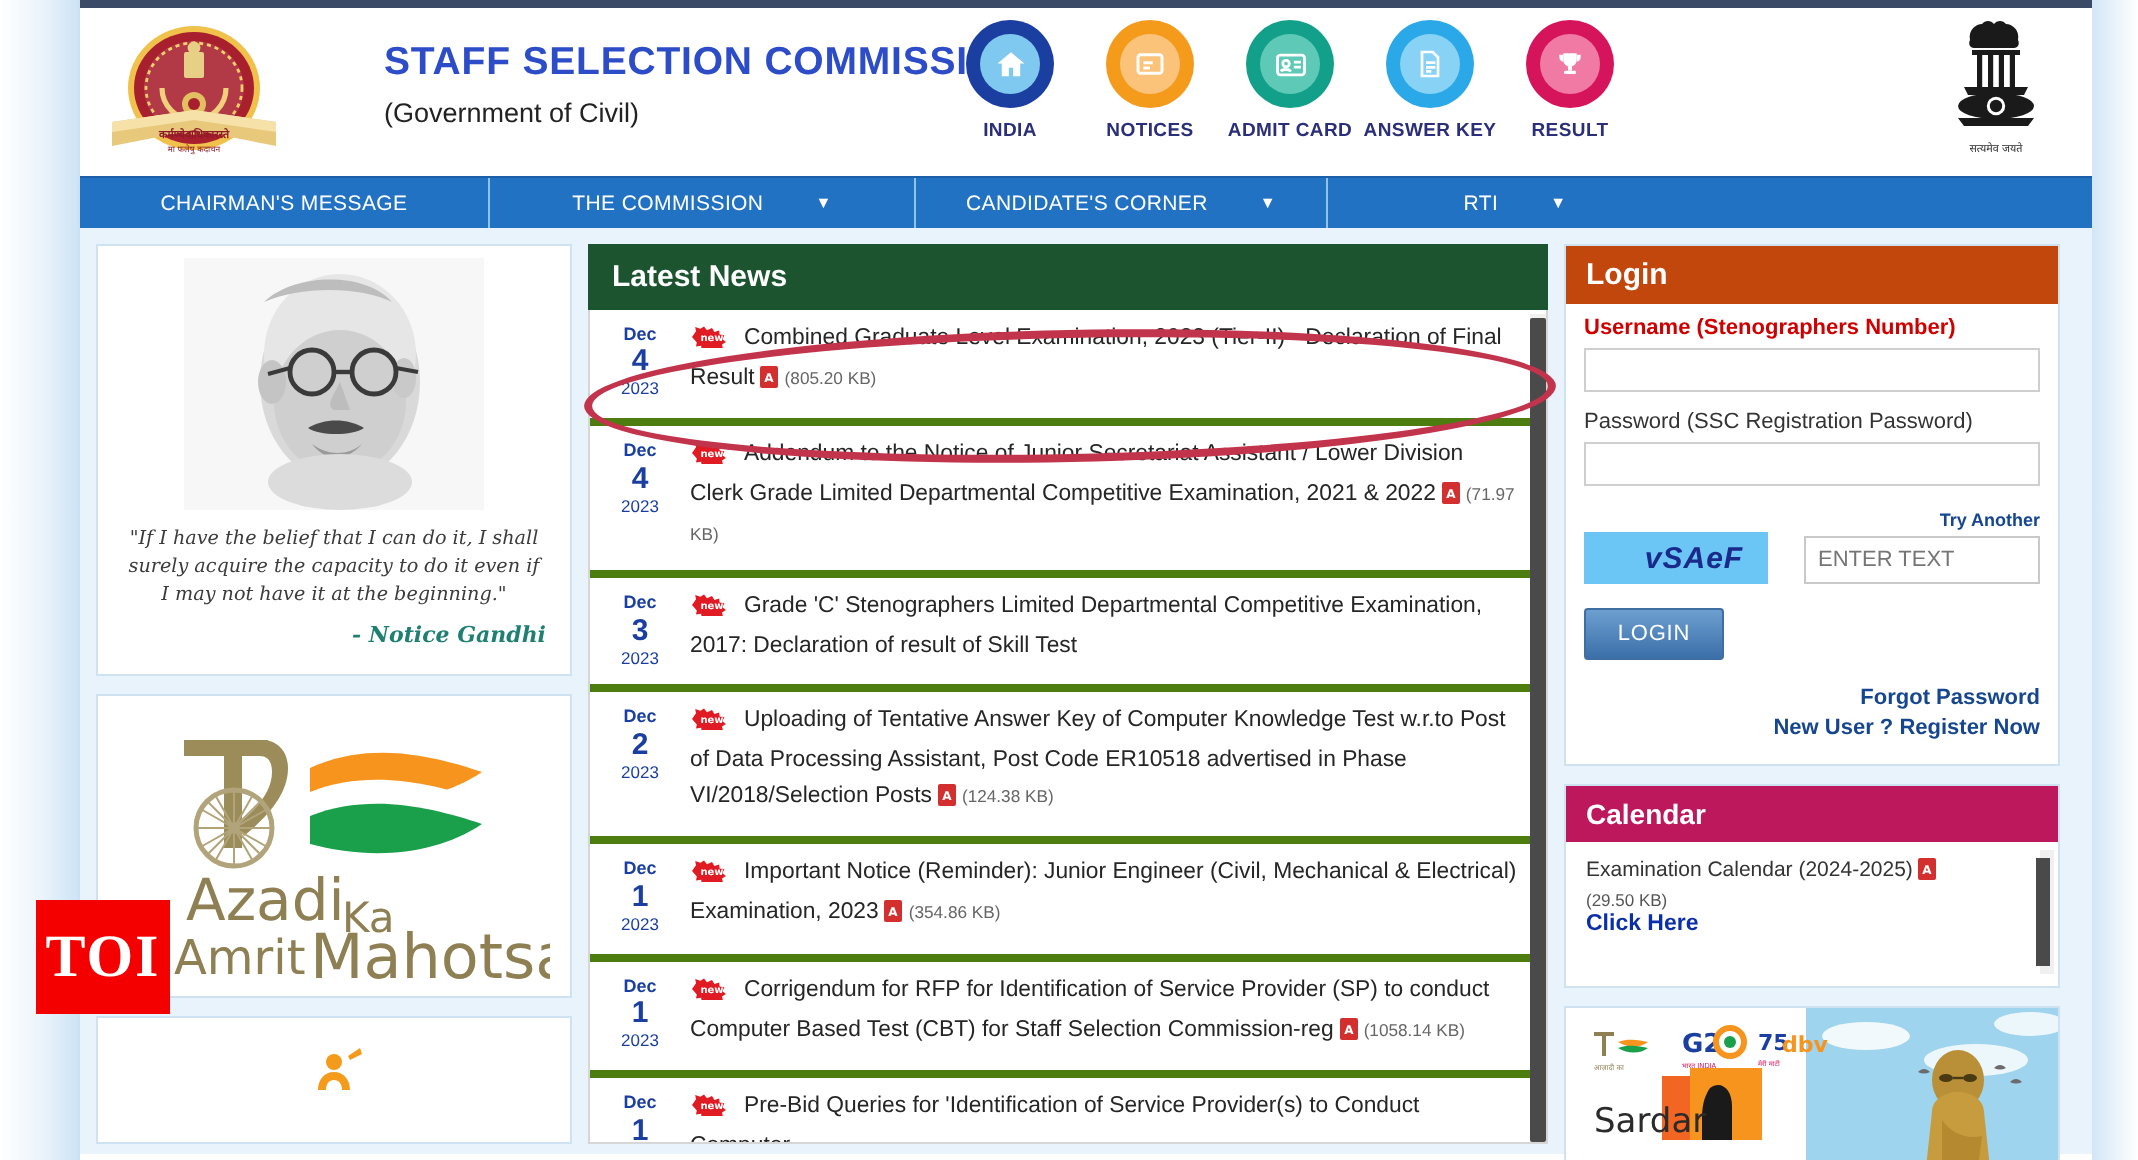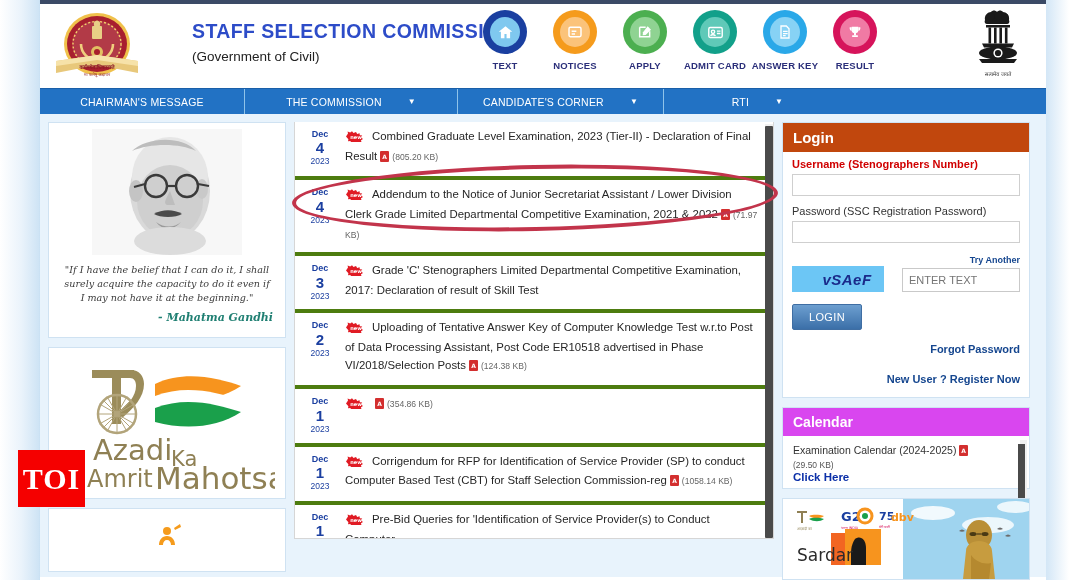--- a/index.html
+++ b/index.html
@@ -58,36 +58,36 @@
   .nd-day{font-size:15px;font-weight:bold;margin:1px 0;}
   .nd-yr{font-size:8.5px;}
   .news-text{flex:1;font-size:11.4px;color:#262626;line-height:1.55;padding-left:8px;}
   .newbadge{display:inline-block;vertical-align:-2px;margin-right:5px;}
   .pdf-ico{display:inline-block;vertical-align:-2px;margin:0 3px;}
   .ksize{font-size:8.6px;color:#666;}
   .news-scroll{position:absolute;right:0px;top:2px;width:8px;height:412px;background:#f0f0f0;}
   .news-thumb{position:absolute;right:0px;top:2px;width:8px;height:412px;background:#4a4a4a;border-radius:1px;}
   
   .panel-head-orange{background:#c1470d;color:#fff;font-size:15px;font-weight:bold;padding:6px 10px;}
-  .panel-head-blue{background:#d946ef;color:#fff;font-size:14px;font-weight:bold;padding:6px 10px;}
+  .panel-head-blue{background:#be185d;color:#fff;font-size:14px;font-weight:bold;padding:6px 10px;}
   .login-body{padding:6px 9px 12px 9px;}
   .lbl-red{color:#d00000;font-size:11px;font-weight:bold;margin-bottom:4px;}
   .lbl-grey{color:#333;font-size:11px;margin-bottom:4px;}
   .inp{width:100%;height:22px;border:1px solid #cfcfcf;box-sizing:border-box;font-size:11px;padding:0 4px;}
   .cap-row{display:flex;align-items:flex-end;justify-content:space-between;margin-top:12px;}
   .captcha{background:#6cc6f5;color:#1a2a8a;font-weight:bold;font-style:italic;font-size:15px;width:74px;height:26px;display:flex;align-items:center;justify-content:center;letter-spacing:.5px;padding-left:18px;}
   .try-another{color:#15468f;font-size:9px;font-weight:bold;text-align:right;margin-bottom:3px;cursor:pointer;}
   .cap-input{width:118px;height:24px;border:1px solid #c9c9c9;box-sizing:border-box;font-size:11px;padding:0 6px;color:#9a9a9a;}
   .login-btn{
     margin-top:12px;width:68px;height:24px;border:1px solid #3f6ea3;border-radius:2px;
     background:linear-gradient(#6d9fd0,#3b6fa8);color:#fff;font-size:11px;
     display:flex;align-items:center;justify-content:center;letter-spacing:.4px;cursor:pointer;
   }
   .link-r{color:#15468f;font-size:11px;font-weight:bold;text-align:right;cursor:pointer;}
-  .cal-body{padding:8px 10px 10px 10px;position:relative;height:52px;box-sizing:border-box;}
+  .cal-body{padding:8px 10px 10px 10px;position:relative;height:72px;box-sizing:border-box;}
   .cal-line{font-size:10.5px;color:#333;}
   .cal-kb{font-size:8.5px;color:#555;margin-top:2px;}
   .cal-click{color:#0b2fa8;font-size:11.5px;font-weight:bold;margin-top:1px;cursor:pointer;}
   .cal-scroll{position:absolute;right:2px;top:4px;width:7px;height:62px;background:#f0f0f0;}
   .cal-thumb{position:absolute;right:2px;top:4px;width:7px;height:54px;background:#4a4a4a;}
   .sardar-card{height:80px;overflow:hidden;position:relative;background:#bfe0f2;}
   
   .ellipse{
     position:absolute;left:292px;top:165px;width:478px;height:58px;
     border:4px solid #c2344b;border-radius:50%;
@@ -135,46 +135,35 @@
     <div class="quicknav">
 
       <div class="qitem">
         <div class="qcircle" style="background:#1a3fa0">
           <div class="inner" style="background:#7fc8ef">
             <svg width="17" height="17" viewBox="0 0 24 24" fill="#fff">
                 <path d="M12 3 2.5 11h3v9h5v-6h3v6h5v-9h3z"></path>
               </svg>
           </div>
         </div>
-        <div class="qlabel">TEXT</div>
+        <div class="qlabel">INDIA</div>
       </div>
 
       <div class="qitem">
         <div class="qcircle" style="background:#f59b1c">
           <div class="inner" style="background:#fbc37a">
             <svg width="16" height="16" viewBox="0 0 24 24" fill="none" stroke="#fff" stroke-width="2.2">
                 <rect x="3" y="5" width="18" height="14" rx="2"></rect>
                 <path d="M7 11h7M7 15h5"></path>
               </svg>
           </div>
         </div>
         <div class="qlabel">NOTICES</div>
       </div>
 
-      <div class="qitem">
-        <div class="qcircle" style="background:#4caf50">
-          <div class="inner" style="background:#8fd392">
-            <svg width="16" height="16" viewBox="0 0 24 24" fill="none" stroke="#fff" stroke-width="2.2">
-                <path d="M4 5h9M4 5v14h15v-8"></path>
-                <path d="M16 3.5 21 8.5 13 16.5 8.5 17 9 12.5z" fill="#fff" stroke="none"></path>
-              </svg>
-          </div>
-        </div>
-        <div class="qlabel">APPLY</div>
-      </div>
 
       <div class="qitem">
         <div class="qcircle" style="background:#12a08a">
           <div class="inner" style="background:#5fc9b8">
             <svg width="17" height="17" viewBox="0 0 24 24" fill="none" stroke="#fff" stroke-width="2">
                 <rect x="2.5" y="5" width="19" height="14" rx="2"></rect>
                 <circle cx="8.5" cy="11" r="2.3"></circle>
                 <path d="M5 16.5c.7-1.8 5.3-1.8 7 0M14 10h5M14 13.5h5"></path>
               </svg>
           </div>
@@ -272,21 +261,21 @@
               <path d="M106 55 117 57" stroke="#3a3a3a" stroke-width="2"></path>
               <path d="M78 62c-4 8-7 12-3 14h8" fill="#bdbdbd"></path>
               <path d="M62 85c8-5 20-5 28 0-6 4-22 4-28 0z" fill="#4a4a4a"></path>
               <path d="M64 93c8 6 18 6 25 0-8 9-18 9-25 0z" fill="#9a9a9a"></path>
               <ellipse cx="78" cy="112" rx="36" ry="14" fill="#dcdcdc"></ellipse>
               <path d="M40 22c14-14 50-16 64 0-16-8-46-8-64 0z" fill="#bdbdbd"></path>
             </g>
           </svg>
         </div>
         <div class="quote">"If I have the belief that I can do it, I shall surely acquire the capacity to do it even if I may not have it at the beginning."</div>
-        <div class="quote-author">- Mahatma Gandhi</div>
+        <div class="quote-author">- Notice Gandhi</div>
       </div>
 
       <div class="card azadi-card">
         <svg width="216" height="142" viewBox="0 0 216 142">
           <g>
             <path d="M33 22h42v8H62v46h-9V30H33z" fill="#9b8c5a"></path>
             <path d="M72 22c8 0 13 6 13 14 0 13-10 24-22 34l-4-5c10-8 18-17 18-27 0-5-2-8-6-8z" fill="#9b8c5a"></path>
             <circle cx="58" cy="66" r="19" fill="none" stroke="#b2a47a" stroke-width="2.5"></circle>
             <circle cx="58" cy="66" r="3" fill="#b2a47a"></circle>
             <g stroke="#b2a47a" stroke-width="1">
@@ -308,20 +297,21 @@
           <g fill="#f59b1c">
             <circle cx="20" cy="8" r="4"></circle>
             <path d="M20 13c5 0 8 4 8 9h-4c0-3-1.5-5-4-5s-4 2-4 5h-4c0-5 3-9 8-9z"></path>
             <path d="M27 5 33 1l1 3-6 3z"></path>
           </g>
         </svg>
       </div>
     </div>
 
     <div class="col-mid">
+      <div class="news-head">Latest News</div>
       <div class="news-body">
 
         <div class="news-item">
           <div class="news-date">
             <div class="nd-mon">Dec</div>
             <div class="nd-day">4</div>
             <div class="nd-yr">2023</div>
           </div>
           <div class="news-text">
             <span class="newbadge">
@@ -395,21 +385,21 @@
             <div class="nd-mon">Dec</div>
             <div class="nd-day">1</div>
             <div class="nd-yr">2023</div>
           </div>
           <div class="news-text">
             <span class="newbadge">
               <svg width="22" height="11" viewBox="0 0 22 11">
                   <path d="M1 5.5 3 2.6 2.6.5l2.6.9L7 .2l1.5 1.9L11 1l1.2 2 2.4-.8.2 2.1 2.4.3-1 2 1.8 1.4-2 1.2.5 2.1-2.4-.3-1 1.9-2-1.2-1.7 1.5-1.3-1.8-2.3.6-.2-2.1L3 10.3l.4-2.1z" fill="#e01b24"></path>
                   <text x="11" y="7.6" font-size="5" text-anchor="middle" fill="#fff" font-family="DejaVu Sans, sans-serif" font-weight="bold">new</text>
                 </svg>
-            </span><span class="pdf-ico"><svg width="9" height="11" viewBox="0 0 9 11">
+            </span><span>Important Notice (Reminder): Junior Engineer (Civil, Mechanical &amp; Electrical) Examination, 2023</span><span class="pdf-ico"><svg width="9" height="11" viewBox="0 0 9 11">
                   <rect width="9" height="11" fill="#d32f2f" rx="1"></rect>
                   <text x="4.5" y="8" font-size="6" text-anchor="middle" fill="#fff" font-family="DejaVu Sans, sans-serif" font-weight="bold">A</text>
                 </svg></span><span class="ksize">(354.86 KB)</span>
           </div>
         </div>
 
         <div class="news-item">
           <div class="news-date">
             <div class="nd-mon">Dec</div>
             <div class="nd-day">1</div>
@@ -461,21 +451,21 @@
           <input class="inp" type="password" value="" style="">
           <div class="cap-row">
             <div class="captcha">vSAeF</div>
             <div>
               <div class="try-another">Try Another</div>
               <input class="cap-input" placeholder="ENTER TEXT" style="">
             </div>
           </div>
           <div class="login-btn">LOGIN</div>
           <div class="link-r" style="margin-top:13px">Forgot Password</div>
-          <div class="link-r" style="margin-top:18px">New User ? Register Now</div>
+          <div class="link-r" style="margin-top:3px">New User ? Register Now</div>
         </div>
       </div>
 
       <div class="card">
         <div class="panel-head-blue">Calendar</div>
         <div class="cal-body">
           <div class="cal-line">
             <span>Examination Calendar (2024-2025)</span><span class="pdf-ico"><svg width="9" height="11" viewBox="0 0 9 11">
                   <rect width="9" height="11" fill="#d32f2f" rx="1"></rect>
                   <text x="4.5" y="8" font-size="6" text-anchor="middle" fill="#fff" font-family="DejaVu Sans, sans-serif" font-weight="bold">A</text>

